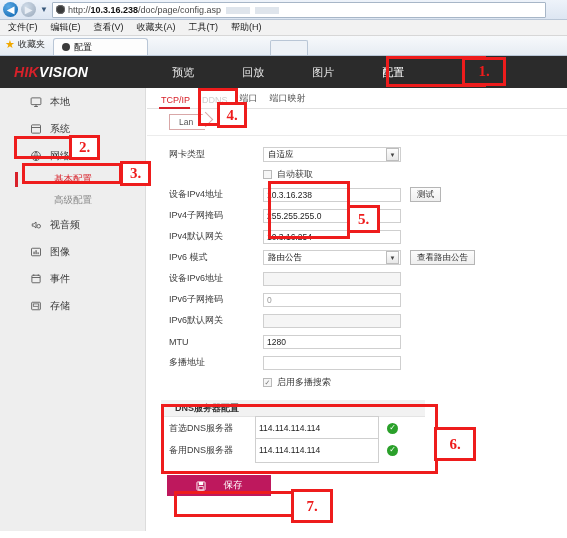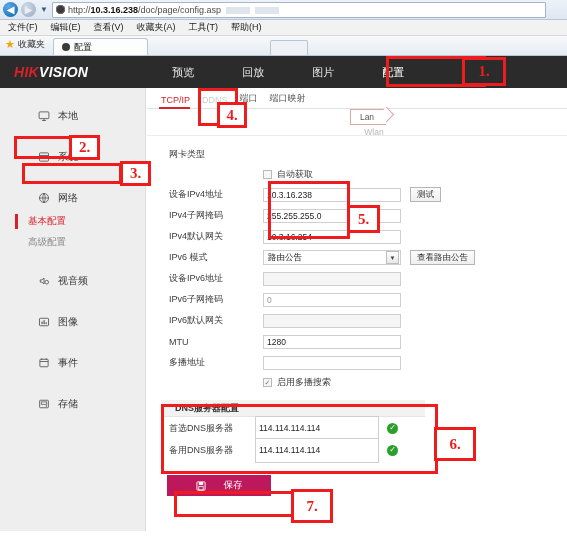--- a/index.html
+++ b/index.html
@@ -89,26 +89,26 @@
   .nav-tab.active { color:#ffffff; }
 
   
   .app-body { position:absolute; left:0; top:88px; width:567px; height:450px; background:#fff; }
   .sidebar {
     position:absolute; left:0; top:0; width:146px; height:443px;
     background:#eeeeee; border-right:1px solid #dcdcdc;
   }
   .side-item {
     height:27px; display:flex; align-items:center; gap:8px;
-    padding-left:38px; font-size:10px; color:#3c3c3c;margin-top:14px;
+    padding-left:30px; font-size:10px; color:#3c3c3c;
   }
   .side-icon { width:12px; height:12px; color:#5a5a5a; display:block; }
   .side-sub {
     height:21px; display:flex; align-items:center;
-    padding-left:28px; font-size:9.5px; color:#888;
+    padding-left:54px; font-size:9.5px; color:#888;
   }
   .side-sub.active { color:#d8212a; }
   .side-sub.active::before {
     content:""; position:absolute; left:15px; width:3px; height:15px; background:#d8212a;
   }
   .side-sub { position:relative; }
 
   
   .content { position:absolute; left:147px; top:0; width:420px; height:443px; background:#fff; }
   .sub-tabs {
@@ -117,21 +117,21 @@
   }
   .sub-tab {
     font-size:9px; color:#555; padding:0 10px 3px 2px; position:relative; white-space:nowrap;
   }
   .sub-tab.active { color:#d8212a; }
   .sub-tab.active::after {
     content:""; position:absolute; left:0; right:10px; bottom:-1px; height:2px; background:#d8212a;
   }
   .sub-tab.blurred { color:#cfcfcf;margin-top:28px; }
 
-  .lan-row { height:27px; display:flex; align-items:center; padding-left:22px; gap:2px; border-bottom:1px solid #ececec;flex-direction:column;}
+  .lan-row { height:27px; display:flex; align-items:center; padding-left:22px; gap:2px; border-bottom:1px solid #ececec;}
   .lan-chip {
     position:relative; font-size:8.5px; color:#555;
     border:1px solid #d9a7a7; background:#fff;
     padding:2px 12px 2px 9px; border-right:none;
   }
   .lan-chip::after{
     content:""; position:absolute; right:-6px; top:-1px;
     width:10px; height:10px; background:#fff;
     border-top:1px solid #d9a7a7; border-right:1px solid #d9a7a7;
     transform: rotate(45deg); transform-origin: center;
@@ -343,20 +343,24 @@
 
       <div class="lan-row">
         <div class="lan-chip">Lan</div>
         <div class="wlan-chip">Wlan</div>
       </div>
 
       <div class="form">
 
         <div class="frow">
           <div class="flabel">网卡类型</div>
+          <div class="fselect">
+            <span>自适应</span>
+            <span class="sel-caret">▼</span>
+          </div>
         </div>
 
         <div class="checkrow">
           <span class="chk"></span>
           <span class="chk-label">自动获取</span>
         </div>
 
         <div class="frow">
           <div class="flabel">设备IPv4地址</div>
           <input class="finput" value="10.3.16.238" style="">

